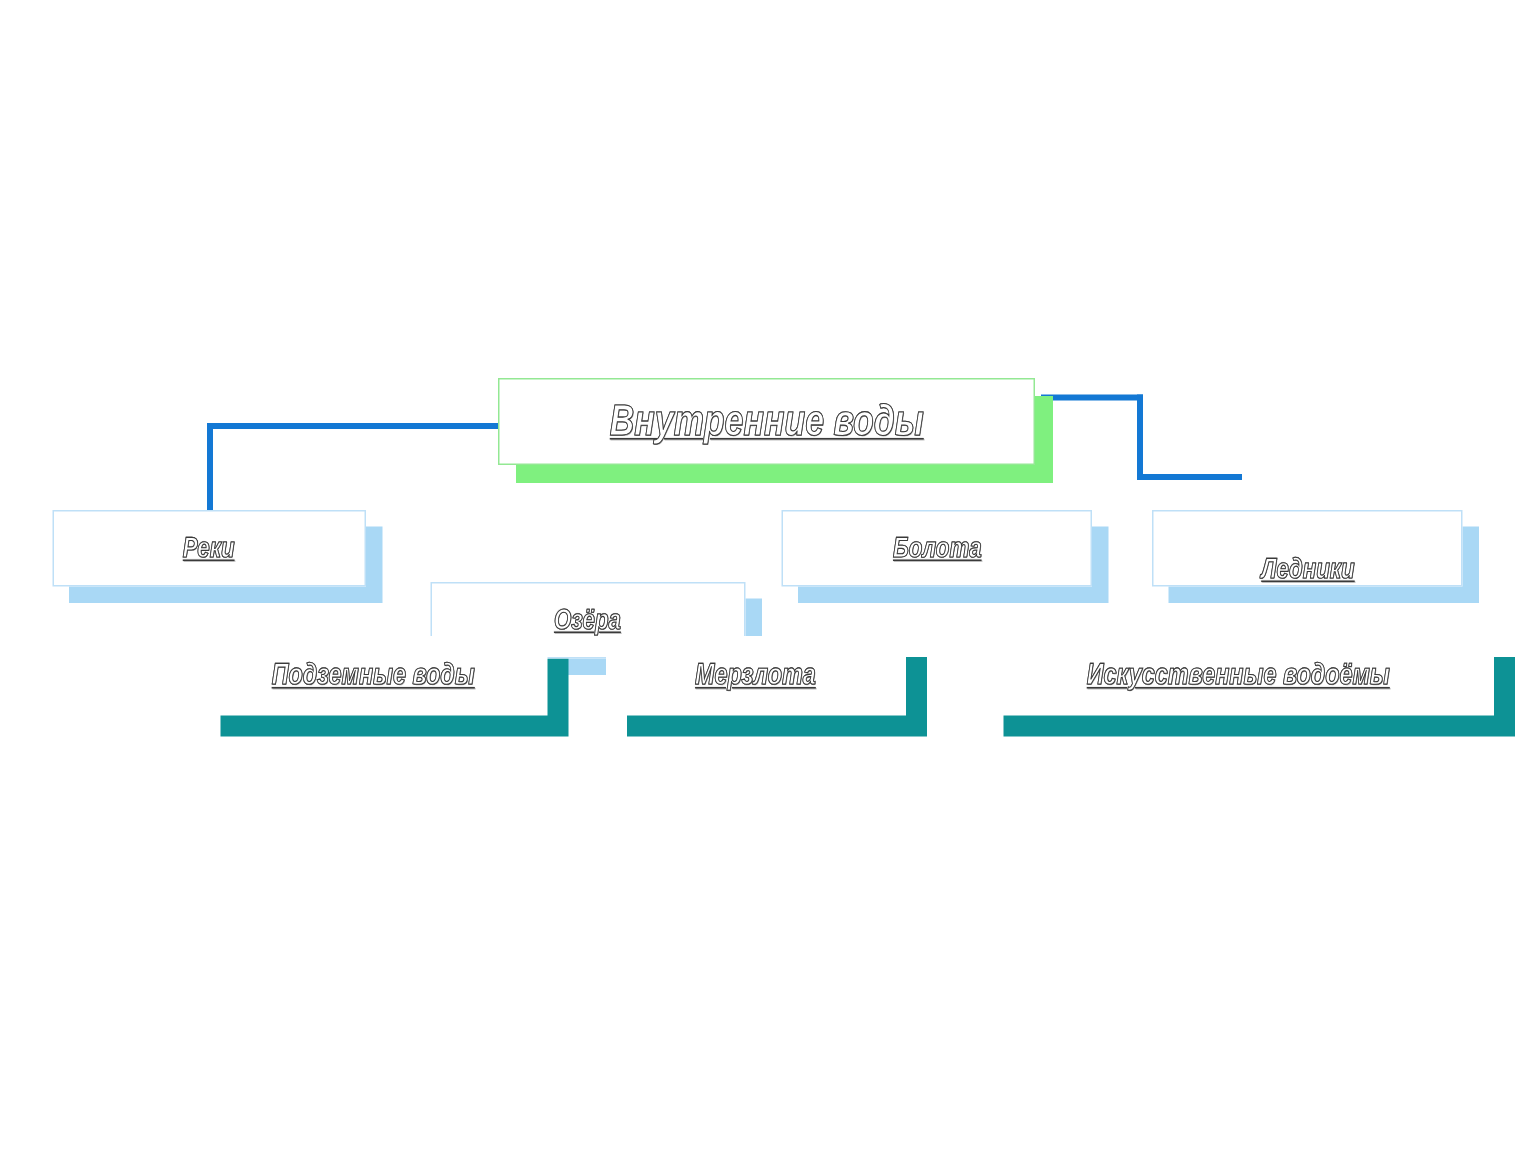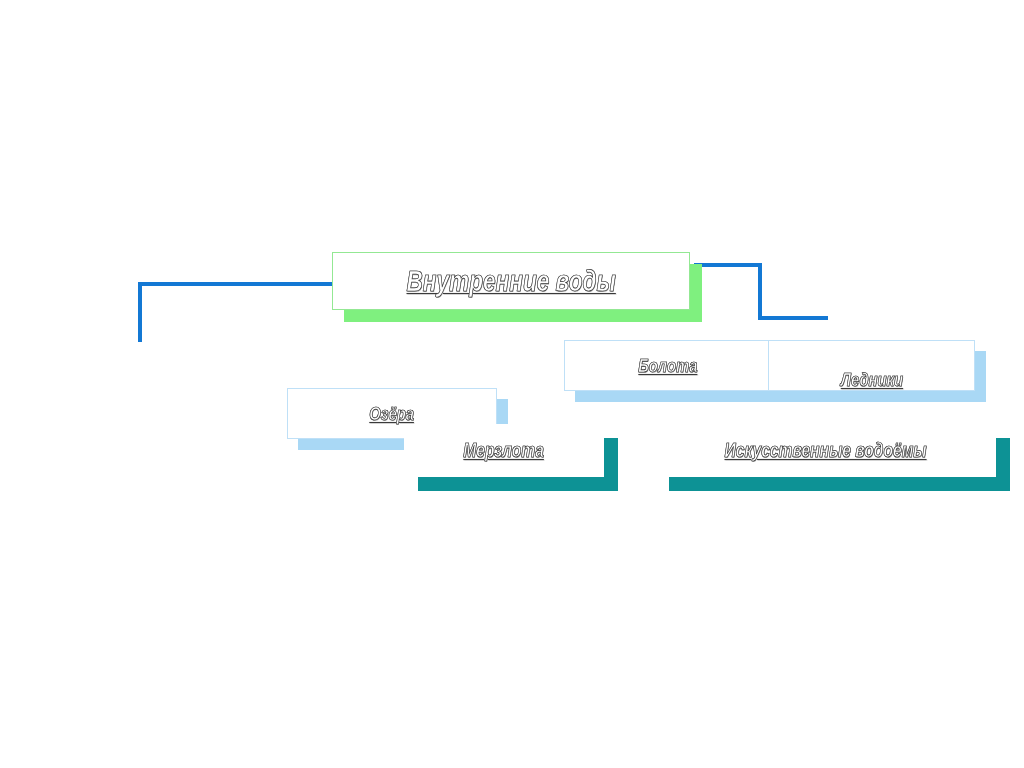--- a/index.html
+++ b/index.html
@@ -78,21 +78,21 @@
   .blue-node .shadow {
     left: 11px; top: 11px;
     width: 100%; height: 100%;
     background: #a9d8f5;
   }
   .blue-node .face { border: 1px solid #bfe0f7; }
   .blue-node .label { font-size: 19px; }
 
   #node-reki    { left: 35px;  top: 340px; width: 209px; height: 51px; }
   #node-ozera   { left: 287px; top: 340px; width: 210px; height: 51px; margin-top: 48px; }
-  #node-bolota  { left: 564px; top: 340px; width: 207px; height: 51px; }
+  #node-bolota  { left: 521px; top: 340px; width: 207px; height: 51px; }
   #node-ledniki { left: 768px; top: 340px; width: 207px; height: 51px; align-items: flex-end; }
 
   
   .teal-node .shadow {
     left: 14px; top: 14px;
     width: 100%; height: 100%;
     background: #0d9295;
   }
   .teal-node .face { border: none; }
   .teal-node .label { font-size: 20px; }
@@ -112,39 +112,49 @@
   <div class="conn" style="left:694px; top:263px; width:68px; height:4px;"></div>
   <div class="conn" style="left:758px; top:263px; width:4px; height:57px;"></div>
   <div class="conn" style="left:758px; top:316px; width:70px; height:4px;"></div>
 
   <div class="node" id="title-node">
     <div class="shadow"></div>
     <div class="face"></div>
     <div class="label">Внутренние воды</div>
   </div>
 
+  <div class="node blue-node" id="node-reki">
+    <div class="shadow"></div>
+    <div class="face"></div>
+    <div class="label">Реки</div>
+  </div>
 
   <div class="node blue-node" id="node-ozera">
     <div class="shadow"></div>
     <div class="face"></div>
     <div class="label">Озёра</div>
   </div>
 
   <div class="node blue-node" id="node-bolota">
     <div class="shadow"></div>
     <div class="face"></div>
     <div class="label">Болота</div>
   </div>
 
   <div class="node blue-node" id="node-ledniki">
     <div class="shadow"></div>
     <div class="face"></div>
     <div class="label">Ледники</div>
   </div>
 
+  <div class="node teal-node" id="node-podzemnye">
+    <div class="shadow"></div>
+    <div class="face"></div>
+    <div class="label">Подземные воды</div>
+  </div>
 
   <div class="node teal-node" id="node-merzlota">
     <div class="shadow"></div>
     <div class="face"></div>
     <div class="label">Мерзлота</div>
   </div>
 
   <div class="node teal-node" id="node-iskusstv">
     <div class="shadow"></div>
     <div class="face"></div>

